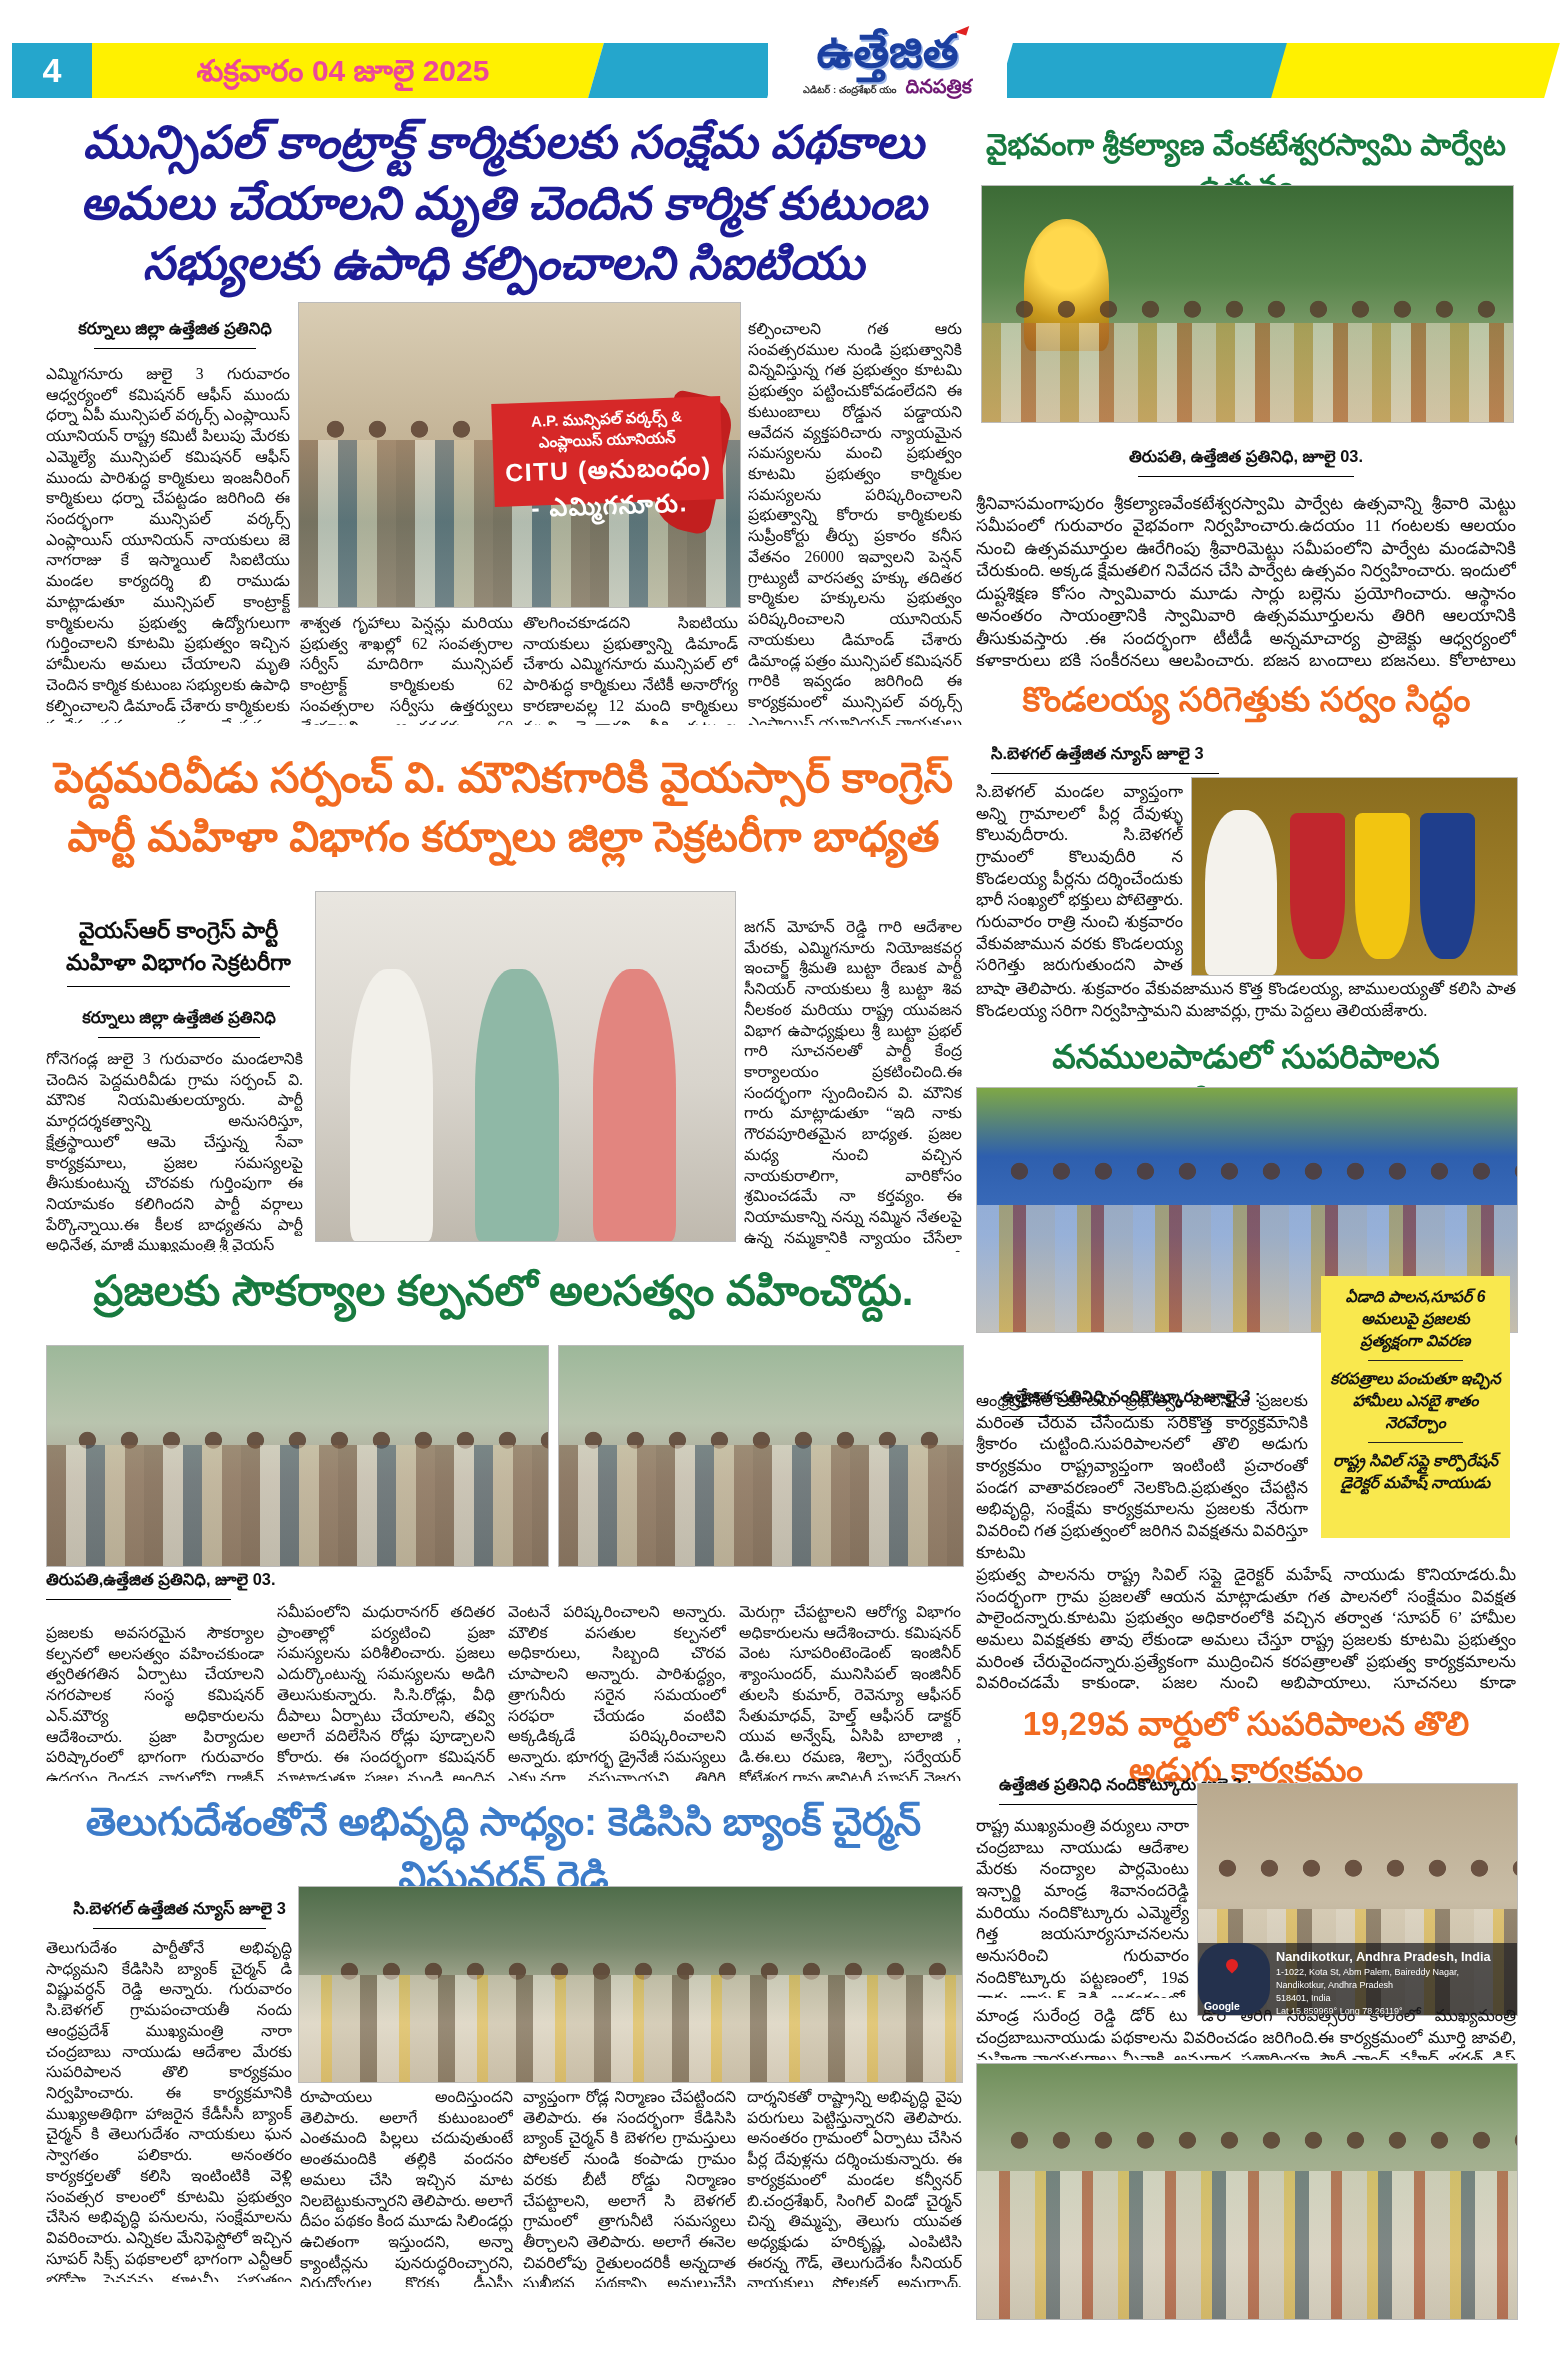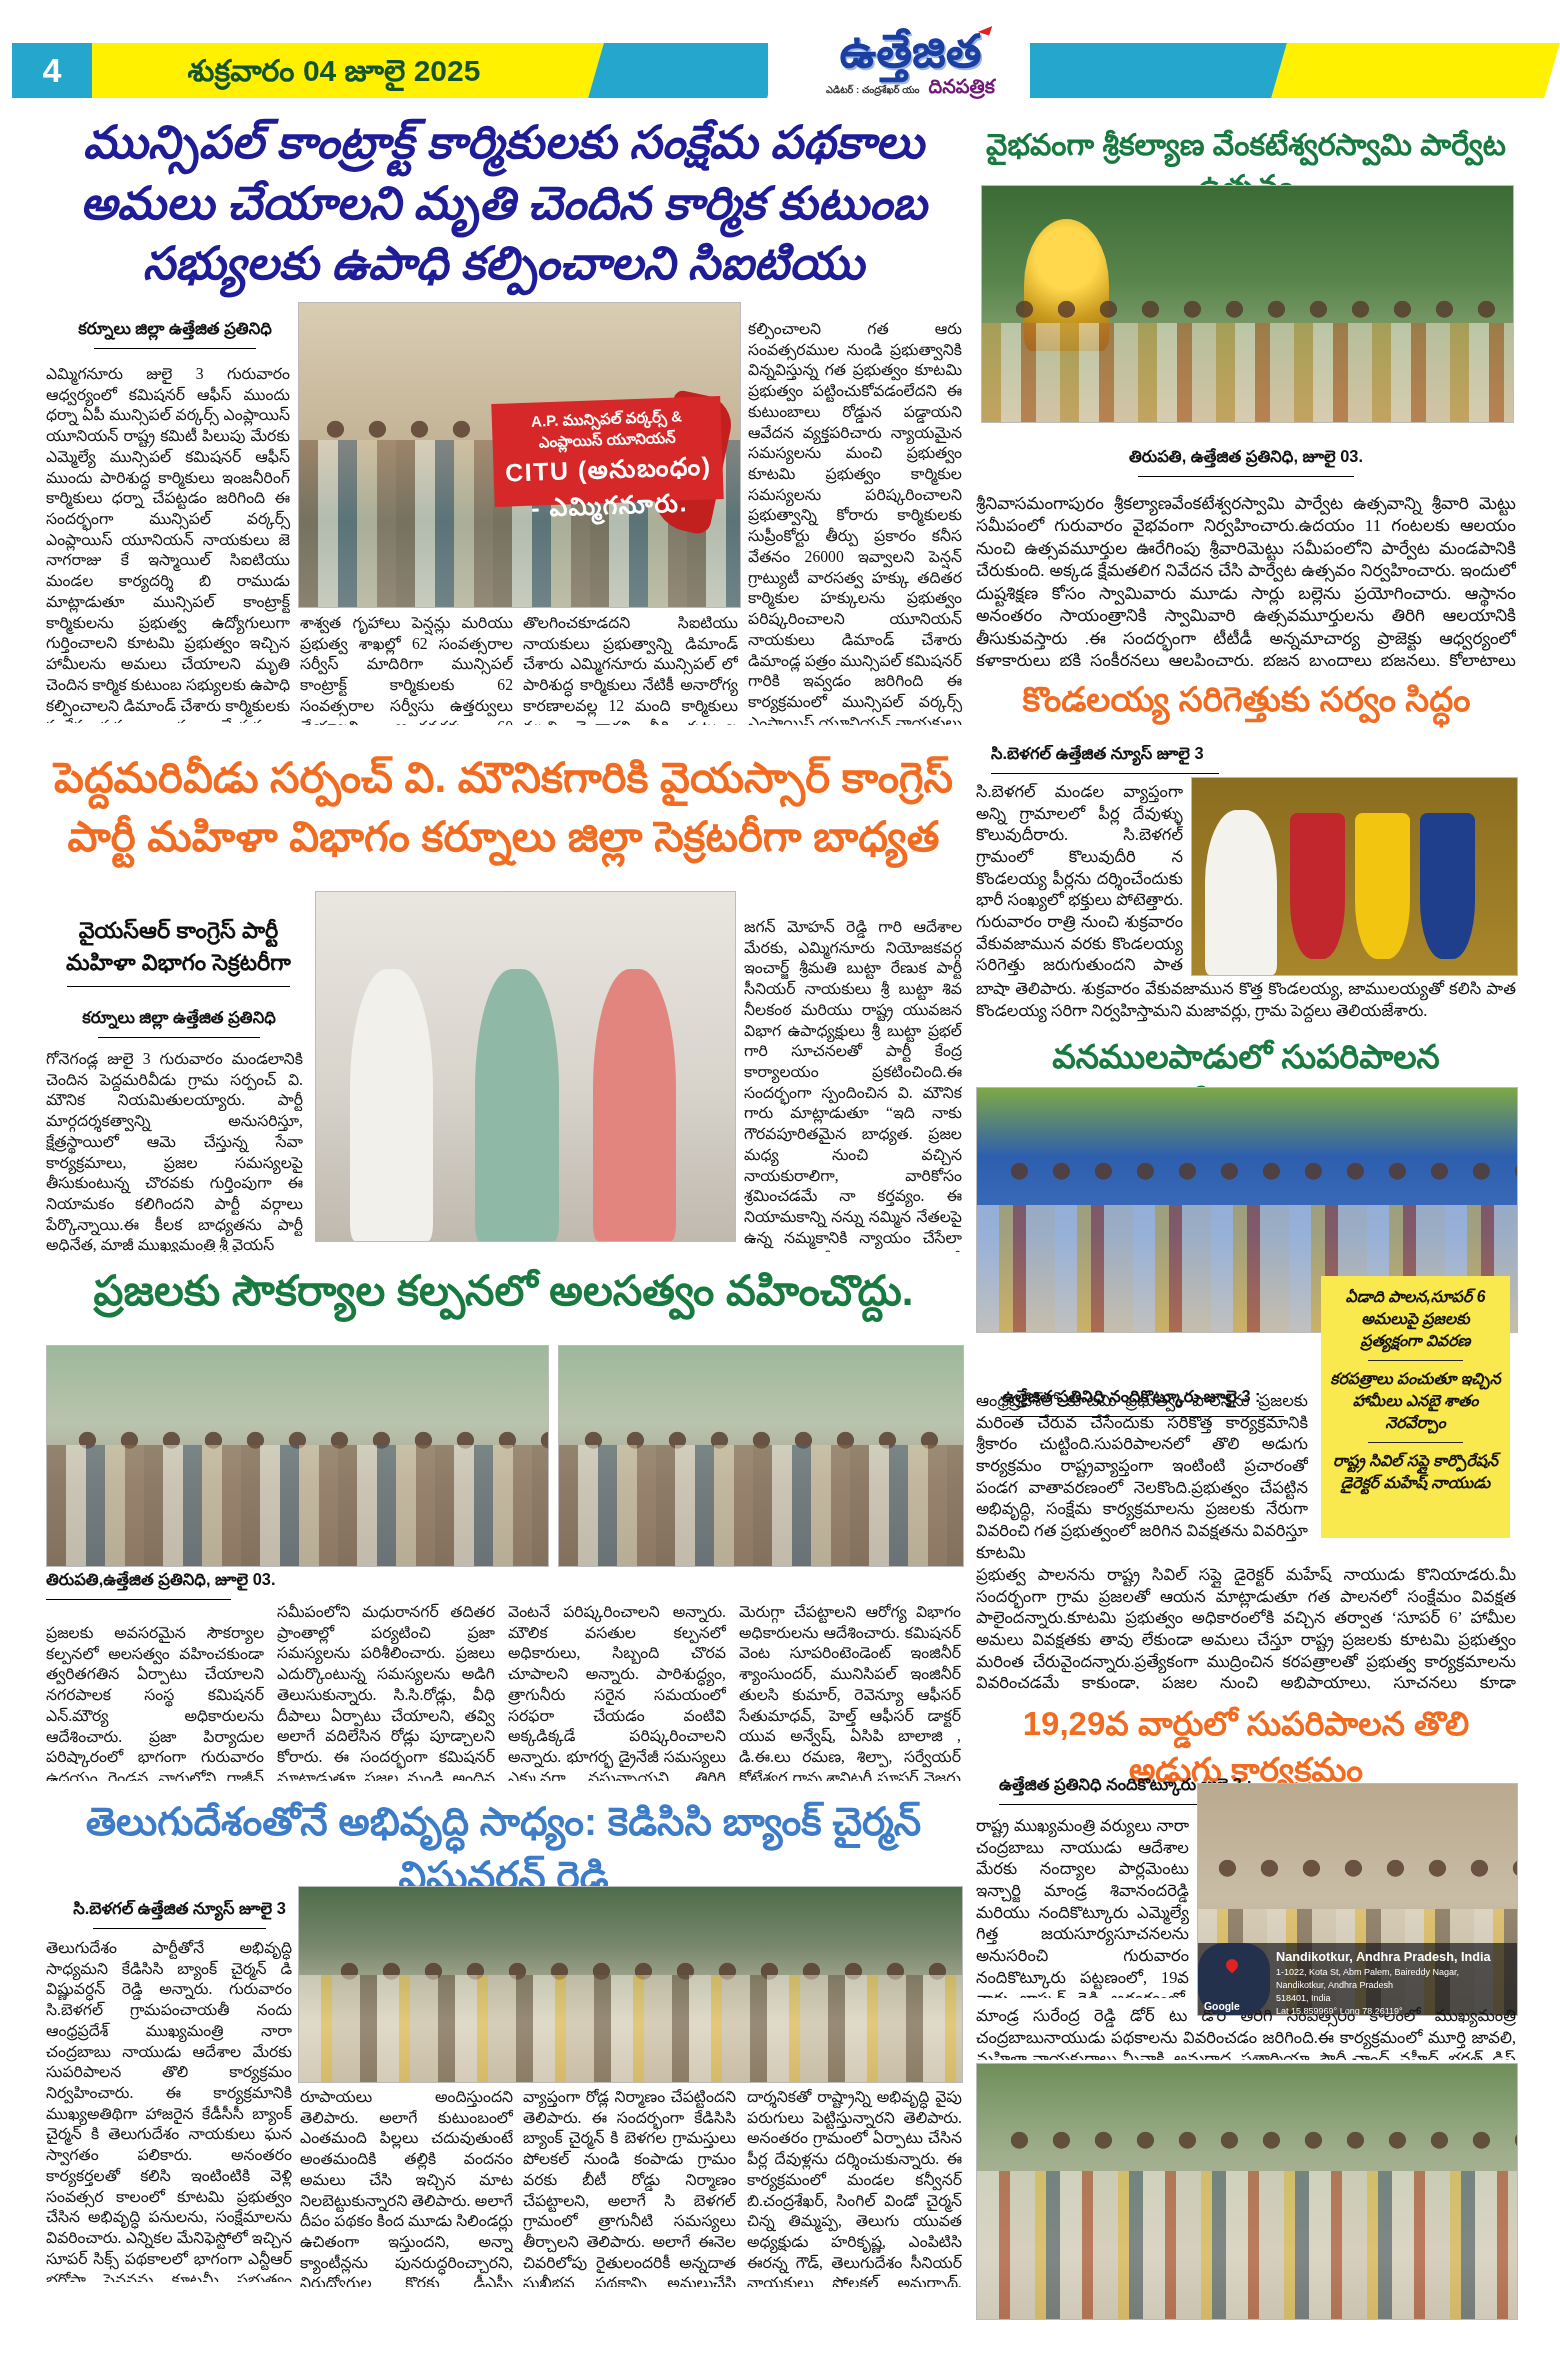--- a/index.html
+++ b/index.html
@@ -6,23 +6,23 @@
   #page{position:relative;width:1561px;height:2354px;background:#ffffff;overflow:hidden;
         font-family:"Liberation Serif", serif;color:#111;}
   .abs{position:absolute;}
 
   
   .hdr-seg{position:absolute;top:43px;height:55px;transform:skewX(-16deg);}
   .seg-cyan{background:#25a6cc;}
   .seg-yellow{background:#fff100;}
   .pagenum{position:absolute;top:43px;left:12px;width:80px;height:55px;background:#25a6cc;
            color:#fff;font:bold 34px "Liberation Sans",sans-serif;display:flex;align-items:center;justify-content:center;}
-  .hdr-date{position:absolute;top:43px;left:88px;width:492px;height:62px;display:flex;align-items:center;justify-content:center;
-            color:#14532d;font:bold 30px "Liberation Sans",sans-serif;z-index:3;}
-  .masthead{position:absolute;top:27px;left:768px;width:239px;height:94px;background:#fff;z-index:4;text-align:center;padding-left:23px;}
+  .hdr-date{position:absolute;top:43px;left:97px;width:492px;height:62px;display:flex;align-items:center;justify-content:center;
+            color:#ec4899;font:bold 30px "Liberation Sans",sans-serif;z-index:3;}
+  .masthead{position:absolute;top:27px;left:768px;width:239px;height:94px;background:#fff;z-index:4;text-align:center;}
   .masthead .title{color:#1b3fa0;font:bold 46px "Liberation Sans",sans-serif;line-height:1.05;
                    text-shadow:1.5px 1.5px 0 #9db6e8;}
   .masthead .bottomrow{display:flex;justify-content:center;align-items:baseline;gap:9px;}
   .masthead .editor{color:#333;font:bold 9.7px "Liberation Sans",sans-serif;}
   .masthead .subtitle{color:#701a75;font:bold 19.4px "Liberation Sans",sans-serif;}
   .dove{position:absolute;top:-3px;right:39px;width:0;height:0;border-left:12px solid transparent;
         border-bottom:10.4px solid #e02222;transform:rotate(18deg);}
 
   
   .headline{font-family:"Liberation Sans",sans-serif;font-weight:bold;text-align:center;}

